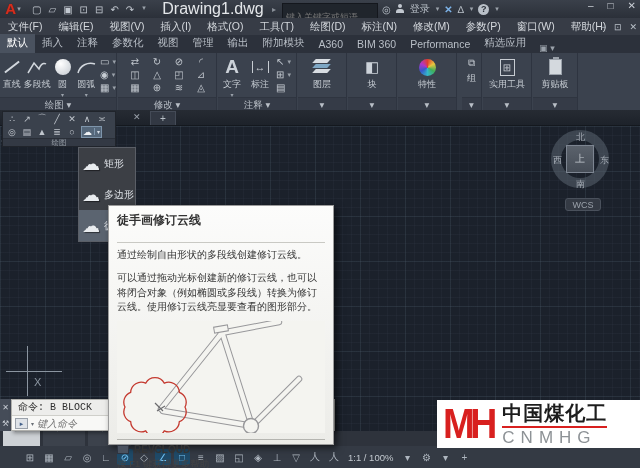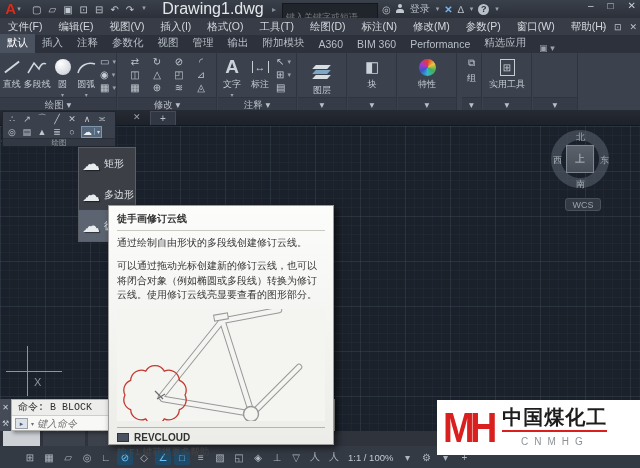--- a/index.html
+++ b/index.html
@@ -122,21 +122,21 @@
   .flyout { position:absolute; left:78px; top:147px; width:58px; height:95px; background:#3c3f45;
     border:1px solid #5a5e66; z-index:55; }
   .fitem { height:31px; display:flex; align-items:center; gap:4px; padding-left:3px; cursor:pointer; color:#dde1e6; font-size:10px; }
   .fitem.active { background:#5b6470; }
   .fcloud { font-size:18px; color:#e9ecef; text-shadow:1px 1px 1px rgba(0,0,0,.5); }
 
   
   .tooltip { position:absolute; left:108px; top:205px; width:226px; height:240px; z-index:60;
     background:linear-gradient(#fcfcfb,#ecece8); border:1px solid #9b9b9b; box-shadow:3px 3px 7px rgba(0,0,0,.55);
     padding:6px 8px 4px; color:#333; }
-  .tt-title { font-weight:bold; font-size:10px; padding-bottom:4px; border-bottom:1px solid #c9c9c4; }
+  .tt-title { font-weight:bold; font-size:12px; padding-bottom:13px; border-bottom:1px solid #c9c9c4; }
   .tt-sum { font-size:10px; margin-top:5px; }
   .tt-body { font-size:10px; margin-top:9px; line-height:1.45; }
   .tt-img { margin-top:6px; }
   .tt-foot { border-top:1px solid #b5b5b0; margin-top:4px; padding-top:4px; display:flex; align-items:center; gap:5px; }
   .tt-cmdico { width:12px; height:9px; background:#4a525f; border:1px solid #2e3440; display:inline-block; }
   .tt-cmd { font-weight:bold; font-size:10px; }
   .tt-f1 { font-size:9.5px; margin-top:3px; color:#444; }
 
   
   .cmd-side { position:absolute; left:0; top:399px; width:11px; height:32px; background:#454c58; z-index:40;
@@ -160,28 +160,28 @@
 
   
   .statusbar { position:absolute; left:0; top:446px; width:640px; height:22px; background:#343a44;
     display:flex; align-items:center; padding-left:22px; gap:3px; }
   .sico { width:16px; height:16px; display:flex; align-items:center; justify-content:center;
     color:#aeb6bf; font-size:10px; cursor:pointer; }
   .sico.blue { color:#6fc0f2; background:#1f4a68; border-radius:2px; }
   .scale { color:#c3c9cf; font-size:9.5px; margin:0 3px; white-space:nowrap; cursor:pointer; }
 
   
-  .watermark { position:absolute; left:437px; top:400px; width:203px; height:55px; background:#ffffff; z-index:80;
-    display:flex; align-items:center; padding-left:6px;text-align:center; }
+  .watermark { position:absolute; left:437px; top:400px; width:203px; height:48px; background:#ffffff; z-index:80;
+    display:flex; align-items:center; padding-left:6px; }
   .wm-logo { color:#d8201f; font-weight:bold; font-size:42px; letter-spacing:-5px; line-height:46px;
     transform:scaleX(.9); transform-origin:left; font-family:"Liberation Sans", sans-serif; }
   .wm-text { margin-left:4px; display:flex; flex-direction:column; }
   .wm-cn { color:#1d1d1d; font-size:20px; font-weight:bold; letter-spacing:1px; line-height:22px; }
   .wm-line { height:2px; background:#d8201f; margin:2px 0; }
-  .wm-en { color:#8d9296; font-size:10px; letter-spacing:6px; line-height:16px; }
+  .wm-en { color:#8d9296; font-size:17px; letter-spacing:6px; line-height:16px; }
 </style>
 </head>
 <body>
 
 <div class="app">
 
   <div class="titlebar">
     <div class="acad-logo">
       <span class="a">A</span>
         <span class="dd">▾</span>
@@ -352,21 +352,21 @@
             </span>
           <span class="smallrow">
               <span>▤</span>
             </span>
         </div>
       </div>
       <div class="ptitle"><span>注释</span> ▾</div>
     </div>
 
     <div class="panel" style="left:298px;width:49px;">
-      <div class="pbody" style="justify-content:center;align-items:flex-end;">
+      <div class="pbody" style="justify-content:center;">
         <div class="bigbtn" style="width:46px;">
           <span class="ico">
               <span class="layers-icon">
                 <i></i>
                 <i></i>
                 <i></i>
               </span>
             </span>
           <span class="lbl">图层</span>
         </div>
@@ -410,20 +410,28 @@
           <span class="ico">
               <span class="calc-ico">⊞</span>
             </span>
           <span class="lbl">实用工具</span>
         </div>
       </div>
       <div class="ptitle">▾</div>
     </div>
 
     <div class="panel" style="left:533px;width:45px;">
+      <div class="pbody" style="justify-content:center;">
+        <div class="bigbtn" style="width:42px;">
+          <span class="ico">
+              <span class="clip-ico"></span>
+            </span>
+          <span class="lbl">剪贴板</span>
+        </div>
+      </div>
       <div class="ptitle">▾</div>
     </div>
   </div>
 
   <div class="filetabs">
     <span class="ft-close">✕</span>
     <span class="ft-new">+</span>
   </div>
 
   <div class="canvas">

